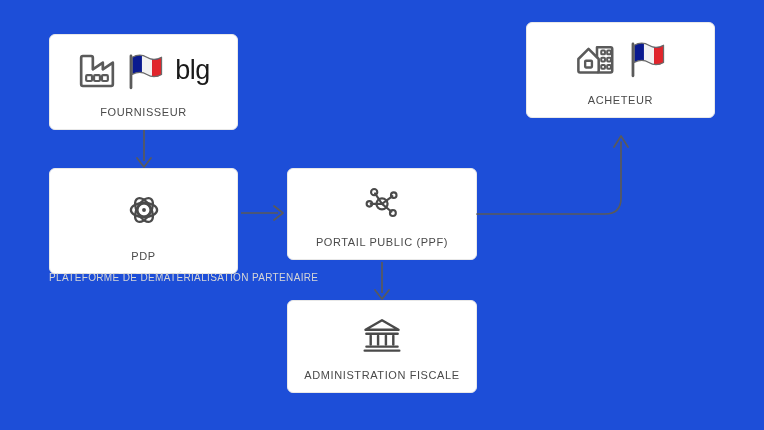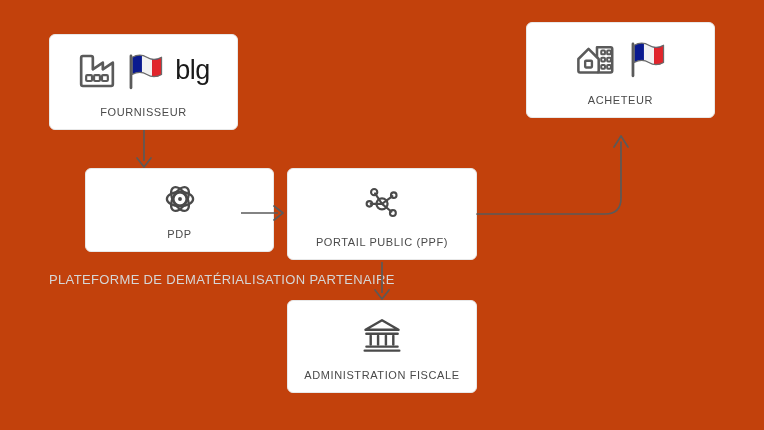--- a/index.html
+++ b/index.html
@@ -7,21 +7,21 @@
     padding: 0;
     background: #ffffff;
   }
   body {
     font-family: "Liberation Sans", sans-serif;
   }
   #canvas {
     position: relative;
     width: 764px;
     height: 430px;
-    background: #c2410c;
+    background: #1d4ed8;
     overflow: hidden;
   }
   .node {
     position: absolute;
     box-sizing: border-box;
     background: #ffffff;
     border: 1px solid #e8e8e8;
     border-radius: 6px;
     display: flex;
     flex-direction: column;
@@ -39,21 +39,21 @@
   }
   .node-label {
     font-size: 11px;
     letter-spacing: 0.6px;
     color: #4a4a4a;
     padding-bottom: 11px;
     white-space: nowrap;
   }
   .sub-caption {
     position: absolute;
-    font-size: 13px;
+    font-size: 10px;
     letter-spacing: 0.35px;
     color: #d6d6d6;
     white-space: nowrap;
   }
   .wordmark {
     font-size: 27px;
     line-height: 1;
     color: #1a1a1a;
     letter-spacing: -0.5px;
     font-weight: 400;
@@ -87,21 +87,21 @@
           <path d="M17.3 4.6 Q20.2 5.4 23 7 Q25.9 8.8 29 9.6 L29 29.6 Q25.9 28.8 23 27 Q20.2 25.4 17.3 24.6 Z" fill="#f2f2f2"></path>
           <path d="M29 9.6 Q34.7 11 40 7 L40 27 Q34.7 31 29 29.6 Z" fill="#e1252b"></path>
           <path d="M6 7 Q15 2 23 7 Q31 12 40 7 L40 27 Q31 32 23 27 Q15 22 6 27 Z" fill="none" stroke="#6b6b6b" stroke-width="1.4" stroke-linejoin="round"></path>
         </svg>
       </span>
       <span class="wordmark">blg</span>
     </div>
     <div class="node-label">FOURNISSEUR</div>
   </div>
 
-  <div class="node" style="left:49px; top:168px; width:189px; height:84px;margin-left:36px;">
+  <div class="node" style="left:49px; top:168px; width:189px; height:106px;">
     <div class="node-icons">
       <span>
         <svg class="icon-svg" width="42" height="42" viewBox="0 0 48 48">
           <g fill="none" stroke="#4a4a4a" stroke-width="2.6">
             <ellipse cx="24" cy="24" rx="15" ry="8"></ellipse>
             <ellipse cx="24" cy="24" rx="15" ry="8" transform="rotate(60 24 24)"></ellipse>
             <ellipse cx="24" cy="24" rx="15" ry="8" transform="rotate(120 24 24)"></ellipse>
             <circle cx="24" cy="24" r="7.5"></circle>
           </g>
           <circle cx="24" cy="24" r="2.2" fill="#4a4a4a"></circle>

